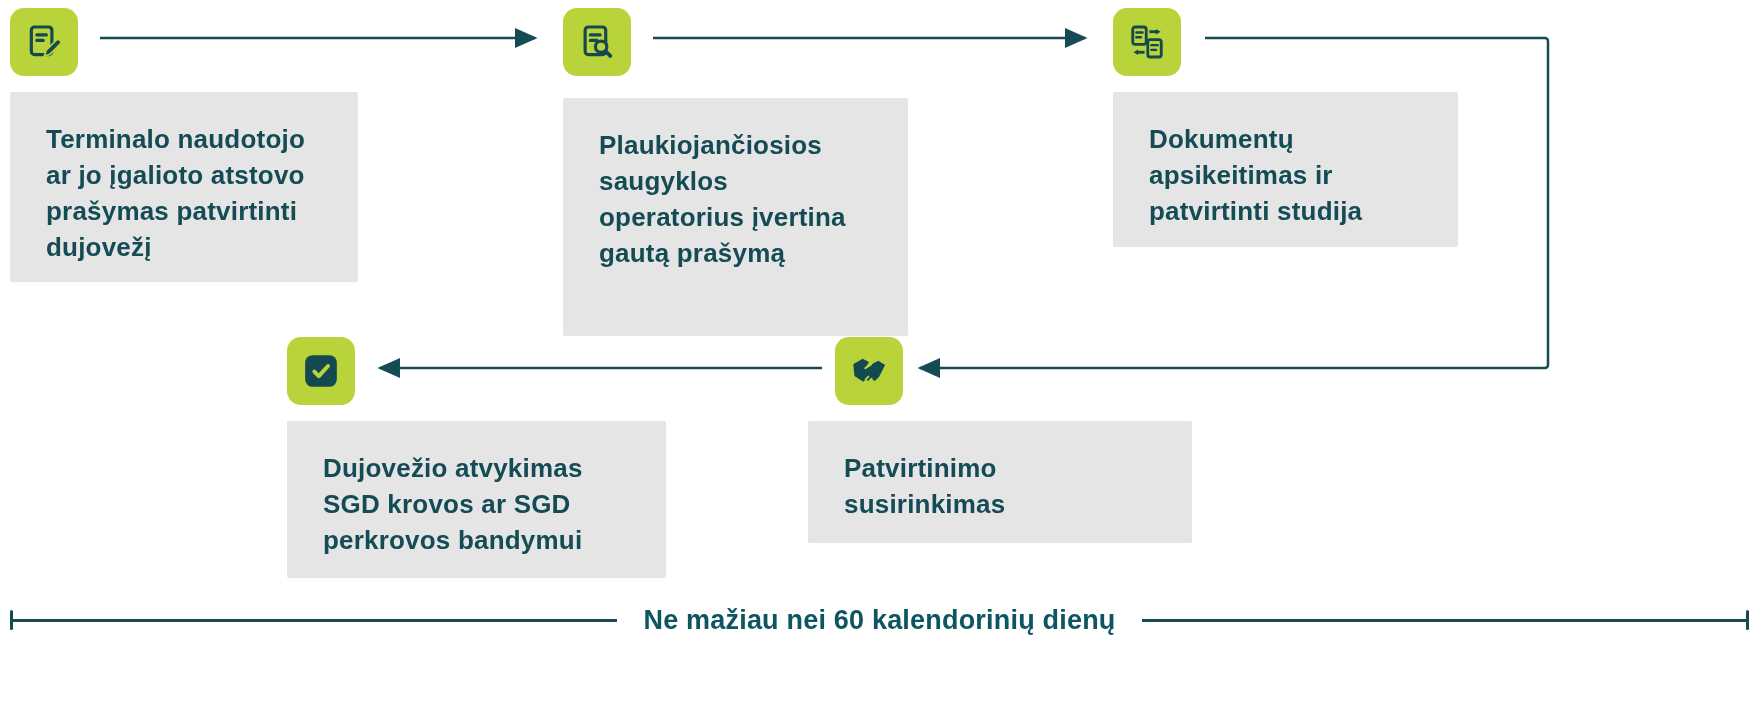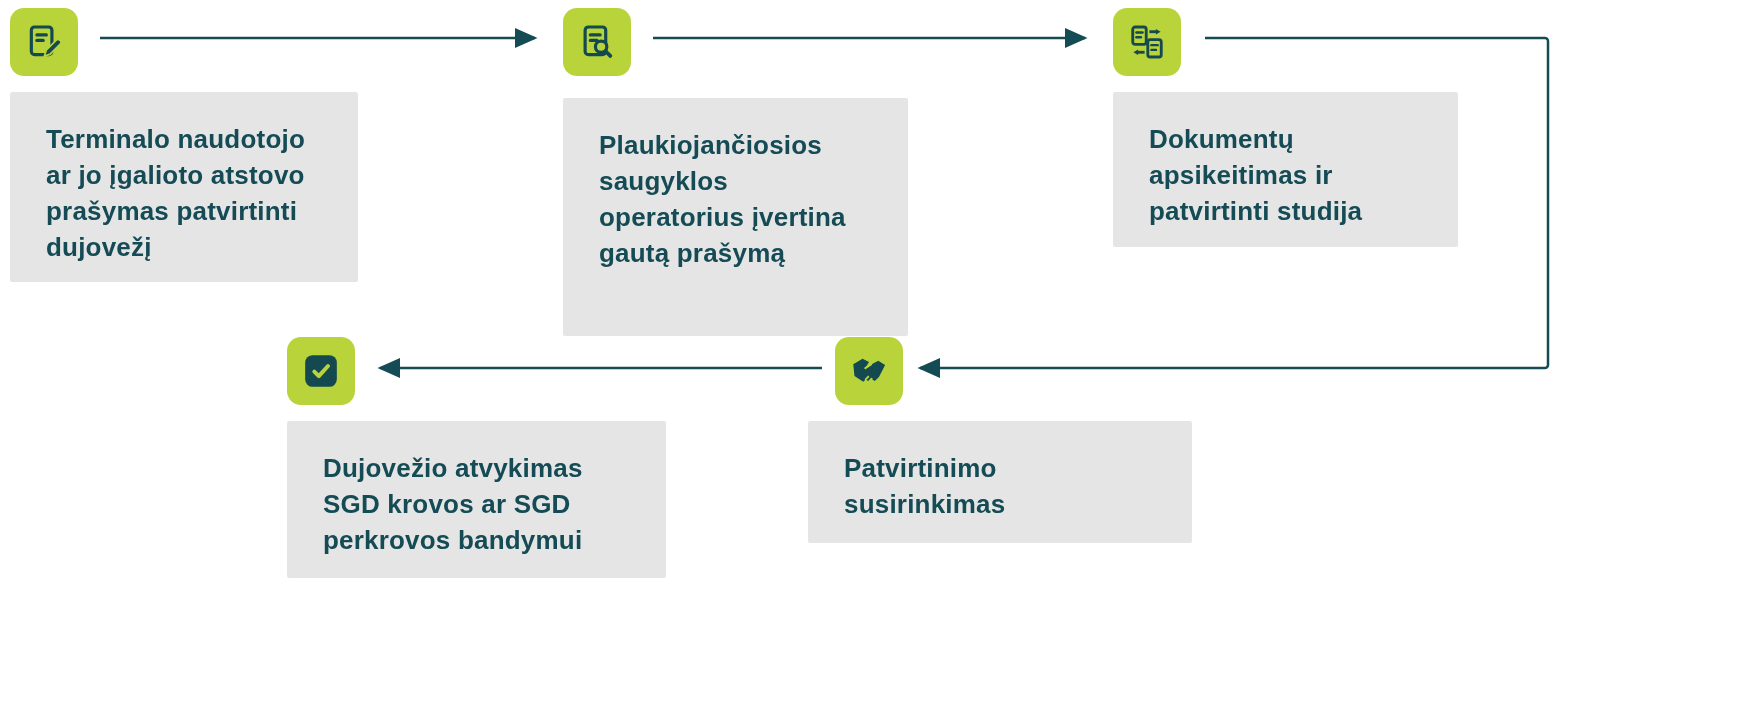--- a/index.html
+++ b/index.html
@@ -156,14 +156,21 @@
   <div class="icon-tile" id="tile-5">
     <svg width="40" height="40" viewBox="0 0 24 24">
       <rect x="2.5" y="2.5" width="19" height="19" rx="4.5" fill="#14494f"></rect>
       <path d="M8 12.4 l2.7 2.7 L16.2 9" fill="none" stroke="#b9d43a" stroke-width="2.4" stroke-linecap="round" stroke-linejoin="round"></path>
     </svg>
   </div>
   <div class="label-box" id="box-5">
     <span>Dujovežio atvykimas SGD krovos ar SGD perkrovos bandymui</span>
   </div>
 
+  <div class="timeline">
+    <div class="tick"></div>
+    <div class="rule"></div>
+    <span class="tl-label">Ne mažiau nei 60 kalendorinių dienų</span>
+    <div class="rule"></div>
+    <div class="tick"></div>
+  </div>
 
 </div>
 
 </body></html>

